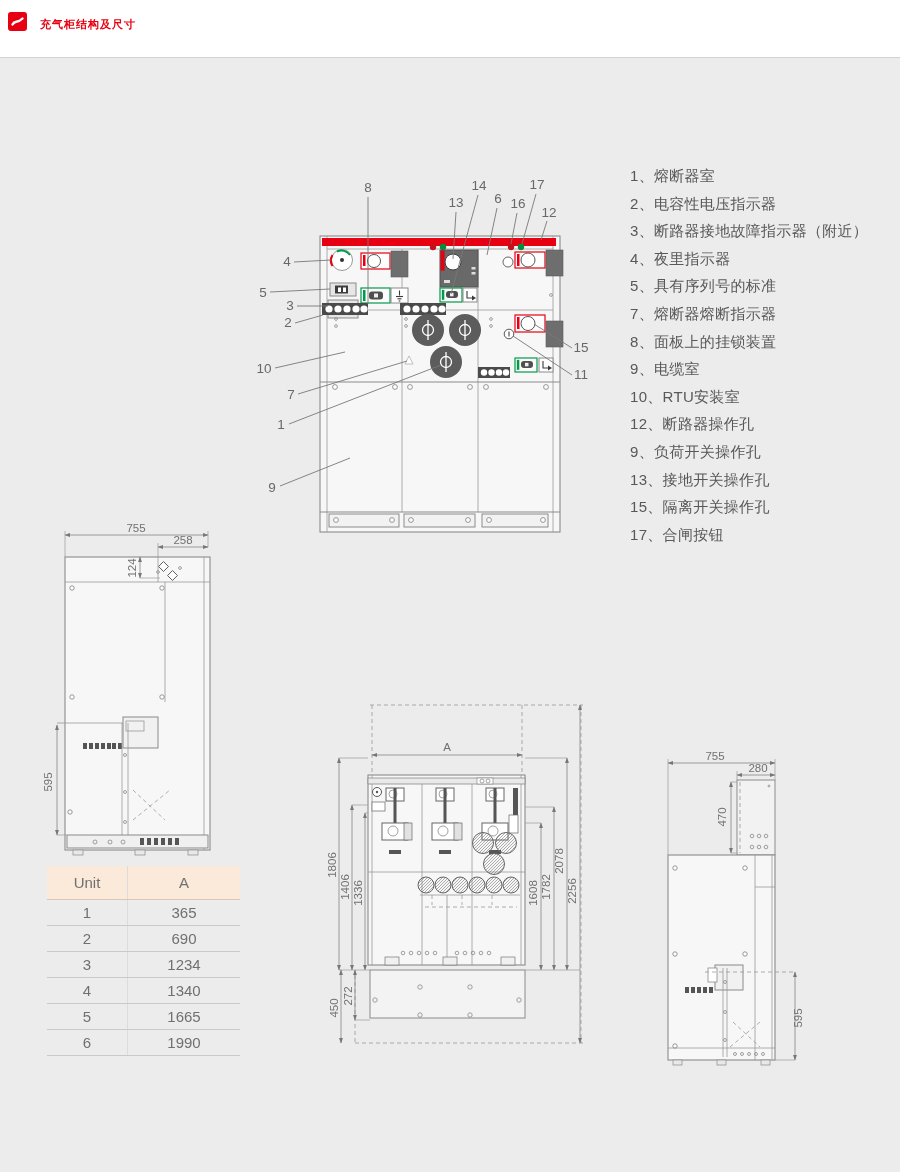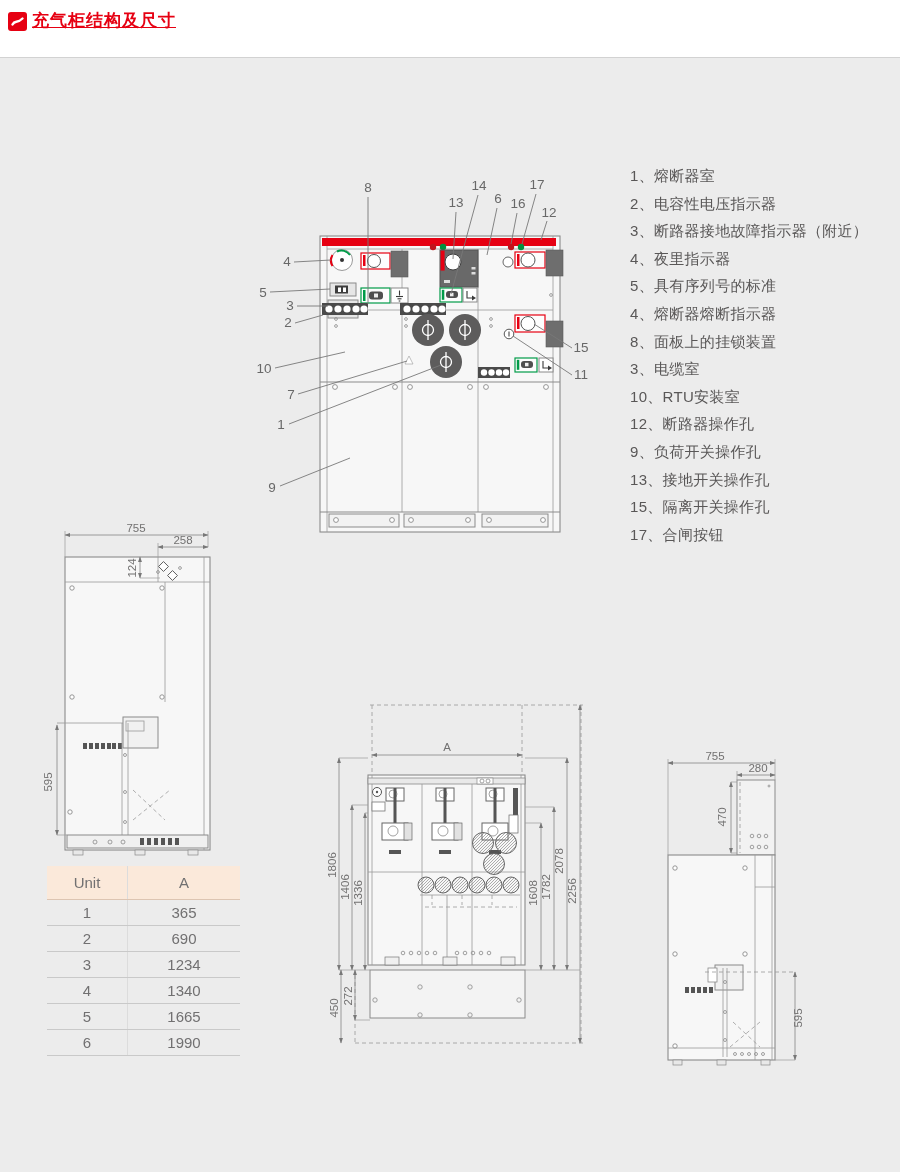--- a/index.html
+++ b/index.html
@@ -1,19 +1,19 @@
 <!DOCTYPE html>
 <html><head>
 <meta charset="utf-8">
 <style>
   html,body{margin:0;padding:0;background:#fff;font-family:"Liberation Sans","DejaVu Sans",sans-serif;}
   .page{position:relative;width:900px;height:1172px;background:#ececec;overflow:hidden;}
   .header{position:absolute;left:0;top:0;width:900px;height:57px;background:#fff;border-bottom:1px solid #d2d2d2;}
   .hicon{position:absolute;left:8px;top:12px;width:19px;height:19px;}
-  .title{position:absolute;left:32px;top:9px;margin:0;font-size:17px;font-weight:bold;color:#e60012;letter-spacing:1px;text-decoration:underline;}
+  .title{position:absolute;left:32px;top:9px;margin:8px;font-size:11px;font-weight:bold;color:#e60012;letter-spacing:1px;}
   .legend{position:absolute;left:630px;top:162px;width:265px;}
   .legend-item{height:27.6px;line-height:27.6px;font-size:15px;color:#595757;letter-spacing:.3px;white-space:nowrap;}
   svg{position:absolute;overflow:visible;}
   .fv{left:250px;top:175px;}
   .sl{left:40px;top:525px;}
   .pv{left:325px;top:695px;}
   .sr{left:655px;top:750px;}
   
   .ln{stroke:#8b8b8b;stroke-width:1;fill:none;}
   .thin{stroke:#9a9a9a;stroke-width:.8;fill:none;}
@@ -271,23 +271,23 @@
       <text x="331" y="204" class="ct">11</text>
     </g>
   </svg>
 
   <div class="legend">
     <div class="legend-item">1、熔断器室</div>
     <div class="legend-item">2、电容性电压指示器</div>
     <div class="legend-item">3、断路器接地故障指示器（附近）</div>
     <div class="legend-item">4、夜里指示器</div>
     <div class="legend-item">5、具有序列号的标准</div>
-    <div class="legend-item">4、熔断器熔断指示器</div>
+    <div class="legend-item">7、熔断器熔断指示器</div>
     <div class="legend-item">8、面板上的挂锁装置</div>
-    <div class="legend-item">3、电缆室</div>
+    <div class="legend-item">9、电缆室</div>
     <div class="legend-item">10、RTU安装室</div>
     <div class="legend-item">12、断路器操作孔</div>
     <div class="legend-item">9、负荷开关操作孔</div>
     <div class="legend-item">13、接地开关操作孔</div>
     <div class="legend-item">15、隔离开关操作孔</div>
     <div class="legend-item">17、合闸按钮</div>
   </div>
 
   <svg class="sl" width="215" height="335" viewBox="0 0 215 335">
     <defs>

